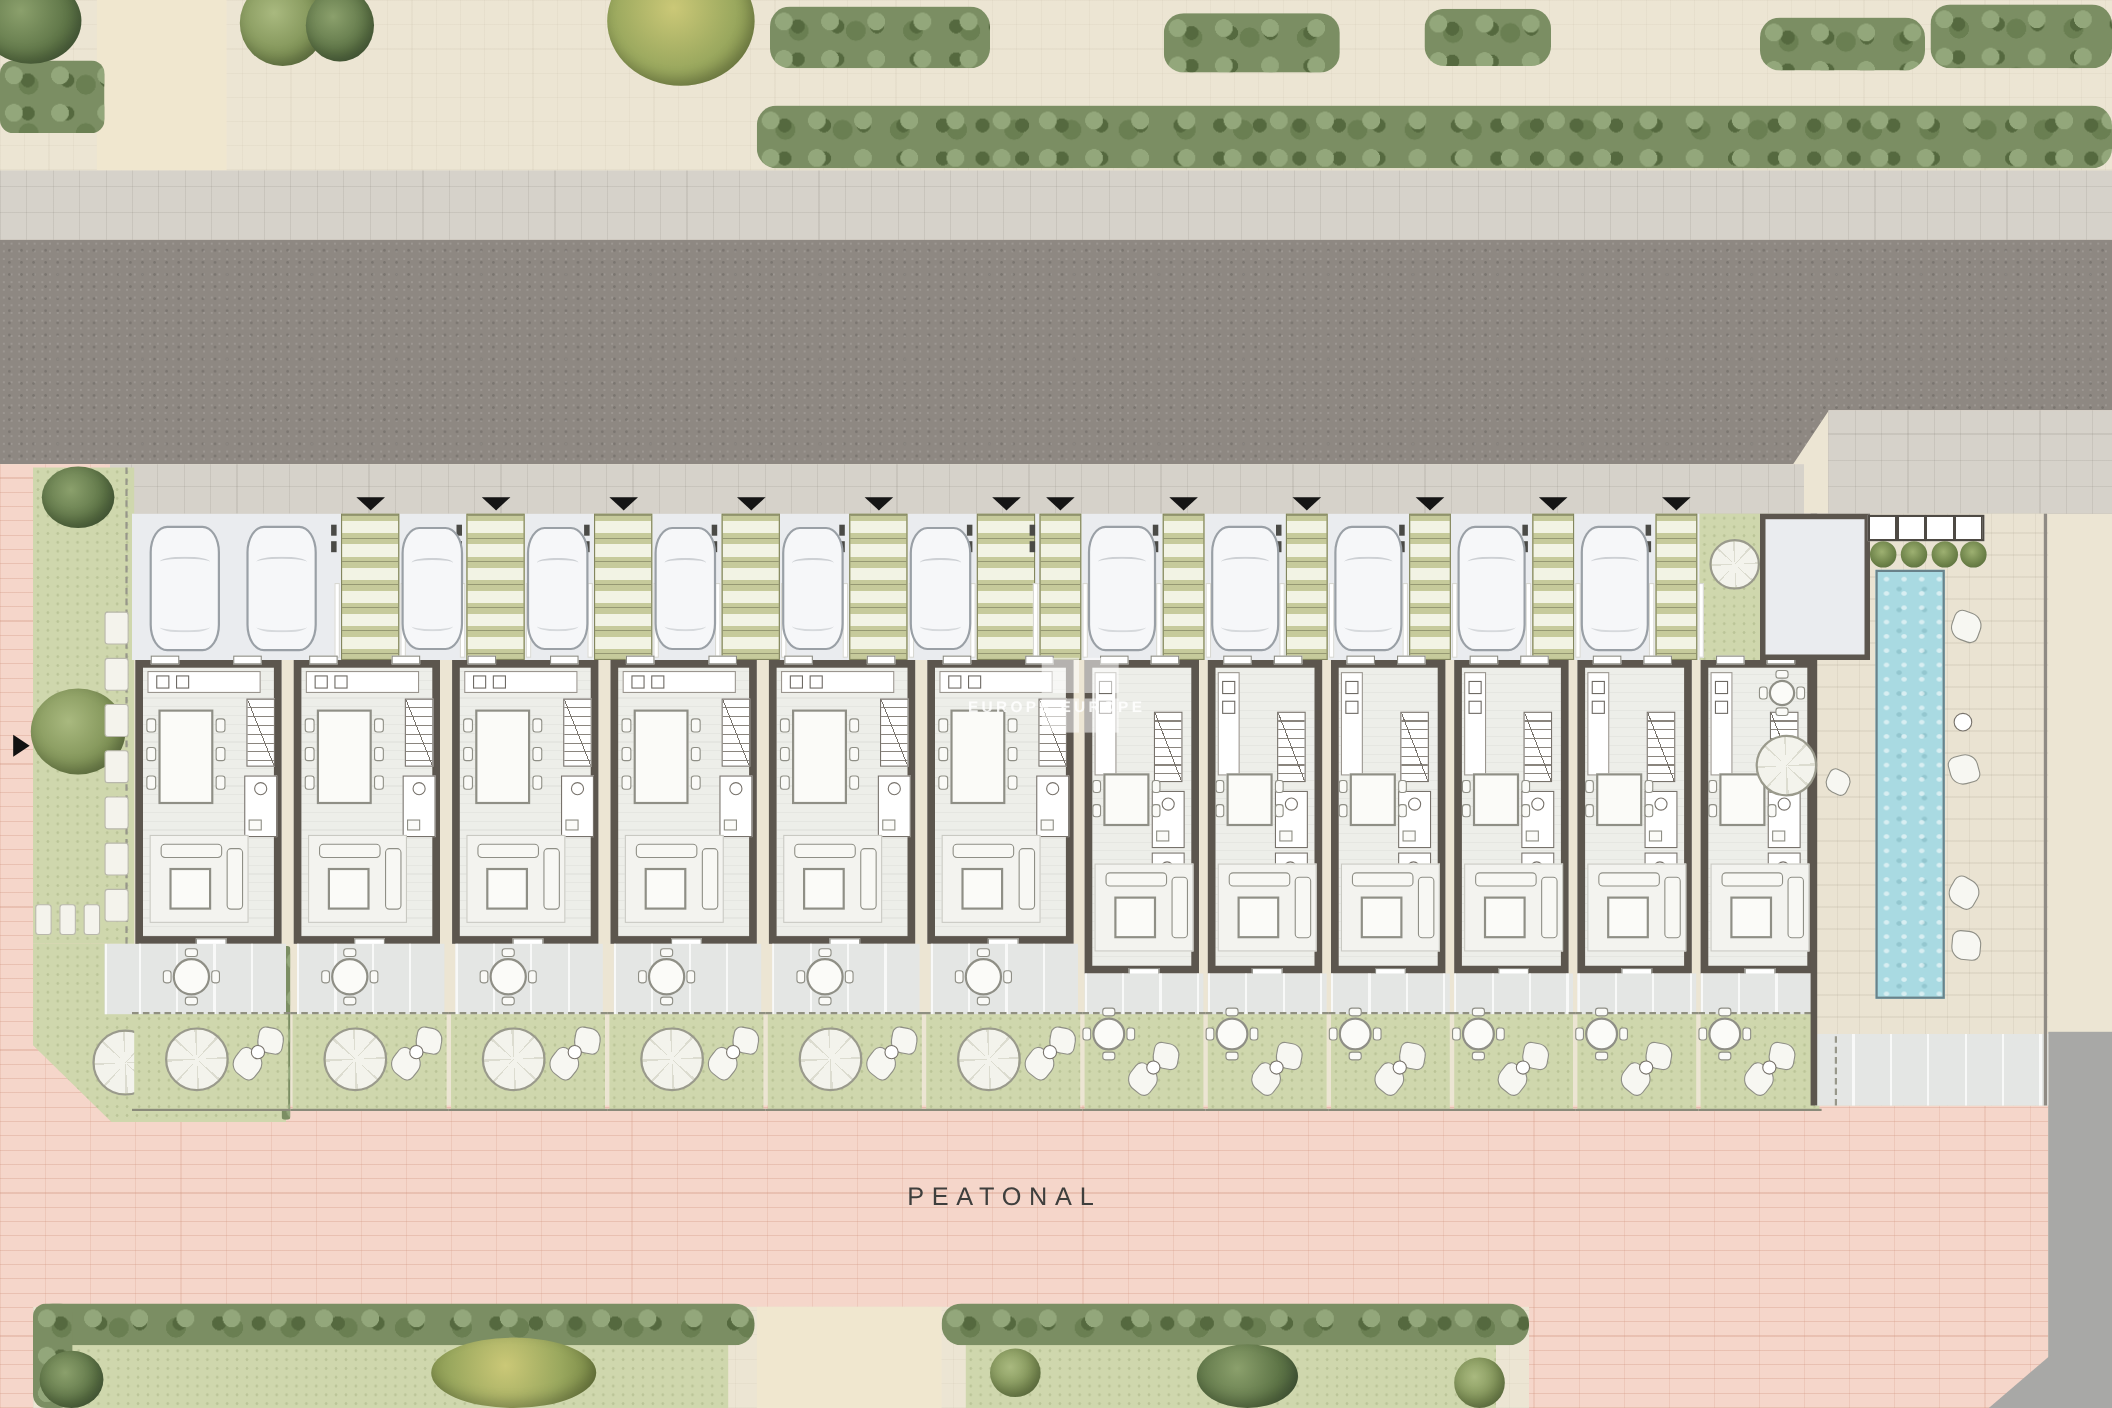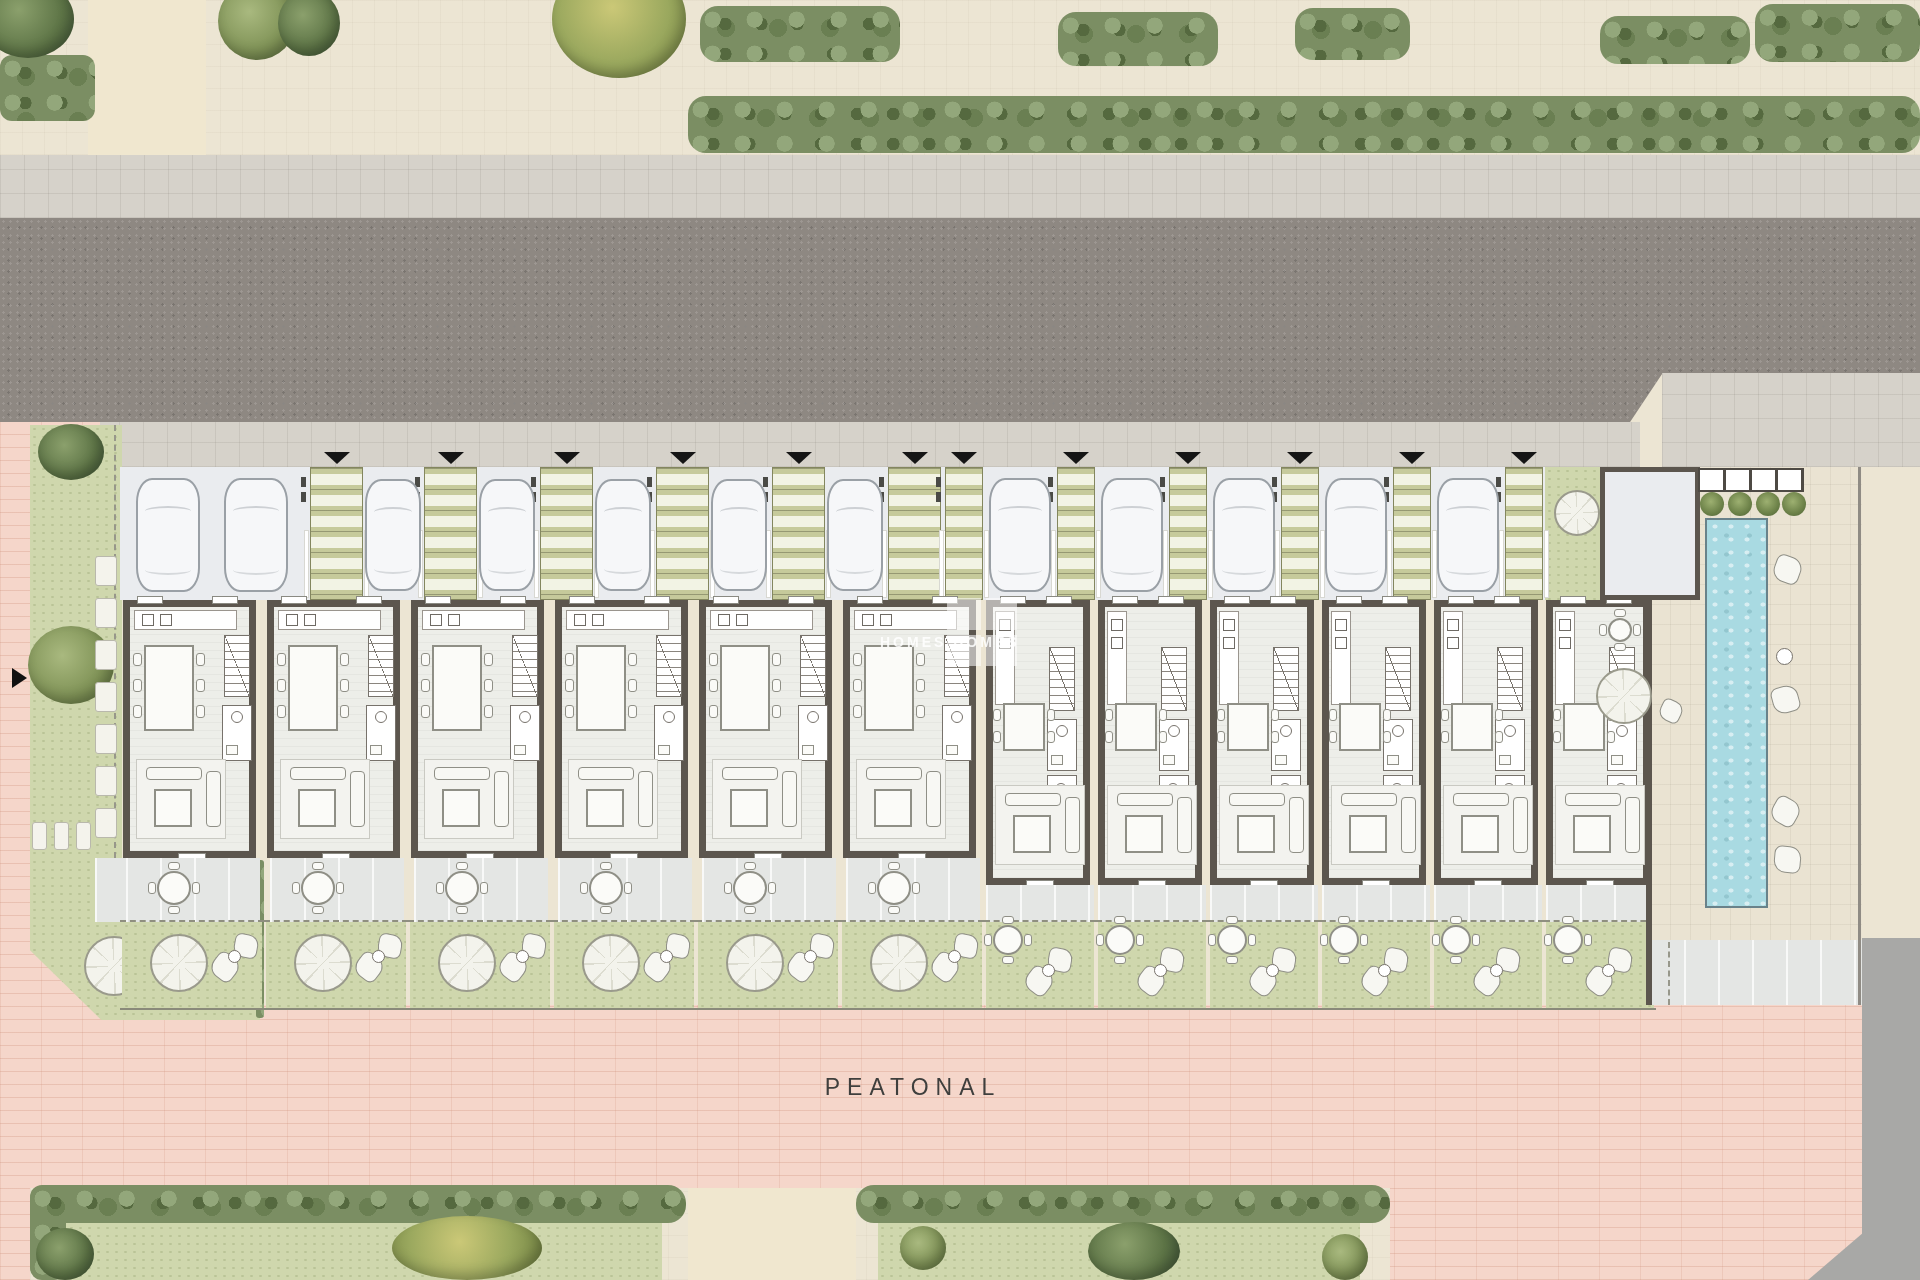--- a/index.html
+++ b/index.html
@@ -713,21 +713,21 @@
       <div class="abs rtable" style="left: 1608px; top: 618px; width: 24px; height: 24px;"></div>
       <div class="abs chair" style="left: 1599px; top: 624px; width: 8px; height: 12px;"></div>
       <div class="abs chair" style="left: 1633px; top: 624px; width: 8px; height: 12px;"></div>
       <div class="abs chair" style="left: 1614px; top: 609px; width: 12px; height: 8px;"></div>
       <div class="abs chair" style="left: 1614px; top: 643px; width: 12px; height: 8px;"></div>
       <div class="abs parasol" style="left: 1596px; top: 668px; width: 56px; height: 56px;"></div>
       <div class="abs pillow" style="left: 1660px; top: 700px; width: 22px; height: 22px; transform: rotate(25deg);"></div>
     </div>
 
   <div class="abs" style="left:880px;top:590px;width:240px;height:95px;">
-    <div class="abs wm-text" style="left:0;top:44px;width:240px;">HOMES HOMES</div>
+    <div class="abs wm-text" style="left:0;top:44px;width:240px;">EUROPE EUROPE</div>
     <div class="abs wm-cell" style="left:67px;top:8px;width:34px;height:32px;"></div>
     <div class="abs wm-cell" style="left:106px;top:8px;width:31px;height:32px;"></div>
     <div class="abs wm-cell" style="left:67px;top:45px;width:34px;height:31px;"></div>
     <div class="abs wm-cell" style="left:106px;top:45px;width:31px;height:31px;"></div>
   </div>
 
   <div class="abs label-peatonal" style="left:790px;top:1074px;width:246px;">PEATONAL</div>
 
   <div class="abs arrow-right" style="left:12px;top:668px;"></div>
 </div>

